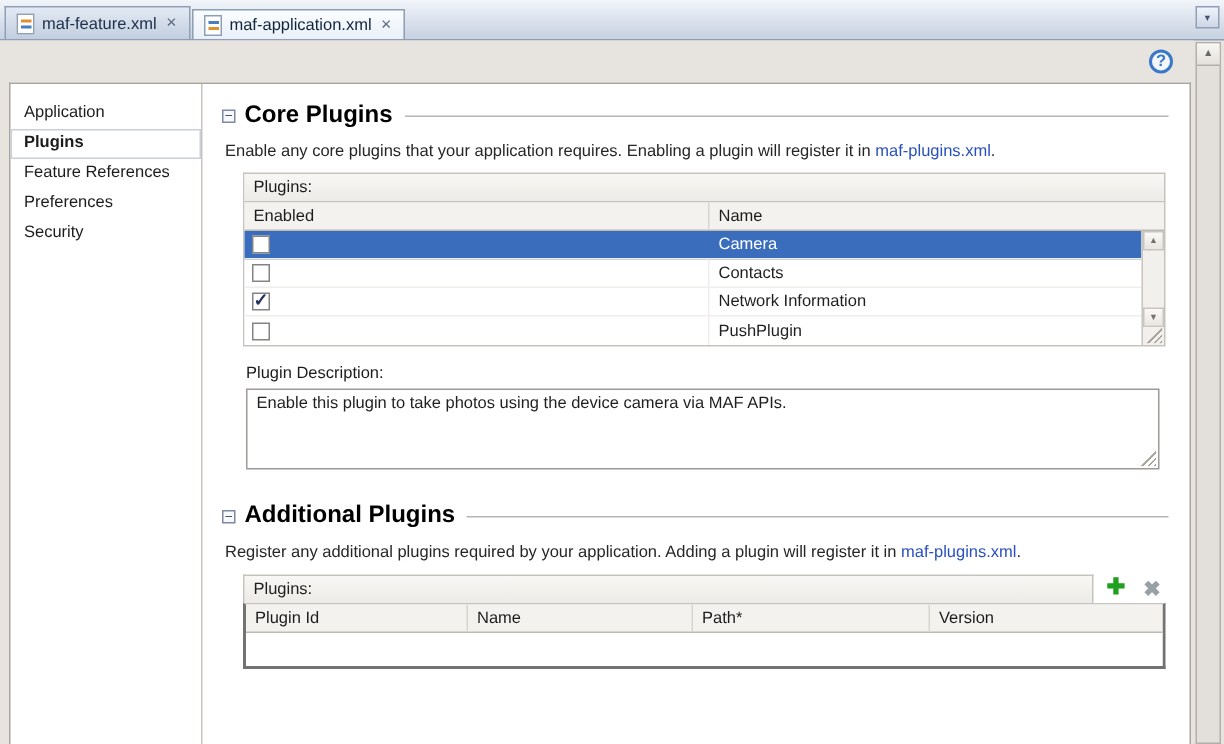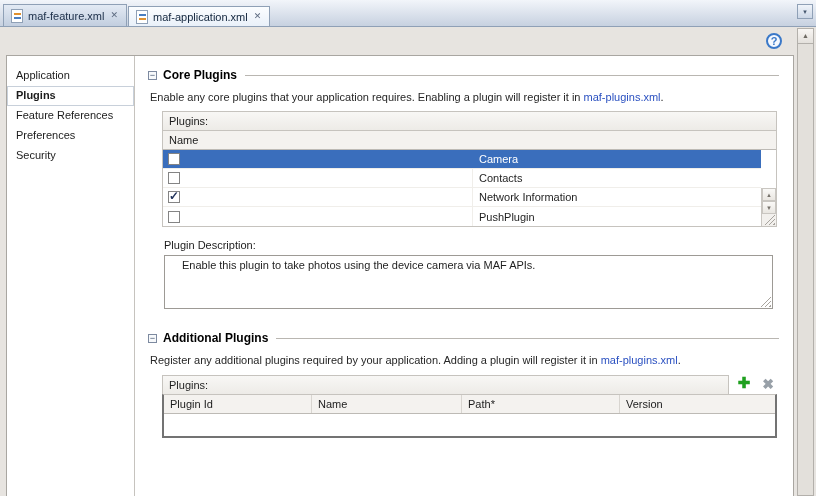--- a/index.html
+++ b/index.html
@@ -83,39 +83,39 @@
     outline:1px solid #c8d0da; outline-offset:-1px;
   }
 
   .content { flex:1; padding:12px 14px 0 13px; overflow:hidden; position:relative; }
 
   .section-header { display:flex; align-items:center; gap:6px; margin-bottom:9px; }
   .collapse-box {
     width:9px; height:9px; border:1px solid #7d8aa0; background:#f7f9fb;
     color:#3c4d68; font-size:9px; line-height:7px; text-align:center; flex:0 0 auto;
   }
-  .section-title { font-size:12px; font-weight:bold; color:#000; white-space:nowrap; }
+  .section-title { font-size:16px; font-weight:bold; color:#000; white-space:nowrap; }
   .section-rule { flex:1; height:1px; background:#b9b6b1; margin-left:2px; }
 
   .desc { margin:0 0 8px 2px; color:#262626; }
   .link { color:#2a50c0; cursor:pointer; }
 
   .tablewrap { margin-left:14px; margin-right:2px; border:1px solid #c6c3be; }
   .caption-bar {
     background:linear-gradient(#f8f7f5,#edebe7);
     border-bottom:1px solid #c6c3be;
     padding:3px 6px; color:#1c1c1c;
   }
   .header-row { display:flex; background:#f4f2ef; border-bottom:1px solid #bdbab5; }
   .hcell { padding:3px 6px; border-right:1px solid #d8d5d0; color:#1c1c1c; }
   .hcell:last-child { border-right:none; flex:1; }
   .hc-enabled { width:310px; }
   .hc-pid { width:148px; } .hc-pname { width:150px; } .hc-ppath { width:158px; }
 
-  .tbody { display:flex;align-items:flex-end; }
+  .tbody { display:flex; }
   .rows { flex:1; background:#fff; }
   .prow { display:flex; height:19px; align-items:center; border-bottom:1px solid #f0eeea; }
   .prow:last-child { border-bottom:none; }
   .cell-enabled { width:310px; padding-left:5px; border-right:1px solid #f0eeea; height:100%; display:flex; align-items:center; }
   .cell-name { flex:1; padding-left:6px; }
   .prow.selected { background:#3a6ebc; color:#fff; }
   .prow.selected .cell-enabled { border-right-color:transparent; }
 
   .checkbox {
     width:12px; height:12px; background:#fff; border:1px solid #848484;
@@ -138,21 +138,21 @@
   .grip {
     position:absolute; right:1px; bottom:1px; width:11px; height:11px;
     background:repeating-linear-gradient(135deg, transparent 0 2px, #a8a49e 2px 3px);
     clip-path:polygon(100% 0, 100% 100%, 0 100%);
   }
 
   .field-label { margin:12px 0 4px 16px; color:#1c1c1c; }
   .descbox {
     margin-left:16px; margin-right:6px; height:54px;
     border:1px solid #9d9a95; background:#fff;
-    padding:3px 17px; position:relative;
+    padding:3px 6px; position:relative;
   }
 
   .section2 { margin-top:22px; }
   .caption-row { display:flex; align-items:flex-end; margin-left:14px; margin-right:2px; }
   .caption-row .cbar {
     flex:1; border:1px solid #c6c3be; border-bottom:none;
     background:linear-gradient(#f8f7f5,#edebe7); padding:3px 6px;
   }
   .icon-btn { width:18px; text-align:center; margin-left:6px; padding-bottom:2px; cursor:pointer; }
   .plus-icon { color:#1fa01f; font-size:15px; font-weight:bold; }
@@ -201,20 +201,21 @@
       <span class="collapse-box">−</span>
       <span class="section-title">Core Plugins</span>
       <span class="section-rule"></span>
     </div>
 
     <p class="desc"><span>Enable any core plugins that your application requires. Enabling a plugin will register it in </span><span class="link">maf-plugins.xml</span><span>.</span></p>
 
     <div class="tablewrap">
       <div class="caption-bar">Plugins:</div>
       <div class="header-row">
+        <div class="hcell hc-enabled">Enabled</div>
         <div class="hcell">Name</div>
       </div>
       <div class="tbody">
         <div class="rows">
 
           <div class="prow selected">
             <div class="cell-enabled">
               <span class="checkbox"></span>
             </div>
             <div class="cell-name">Camera</div>

